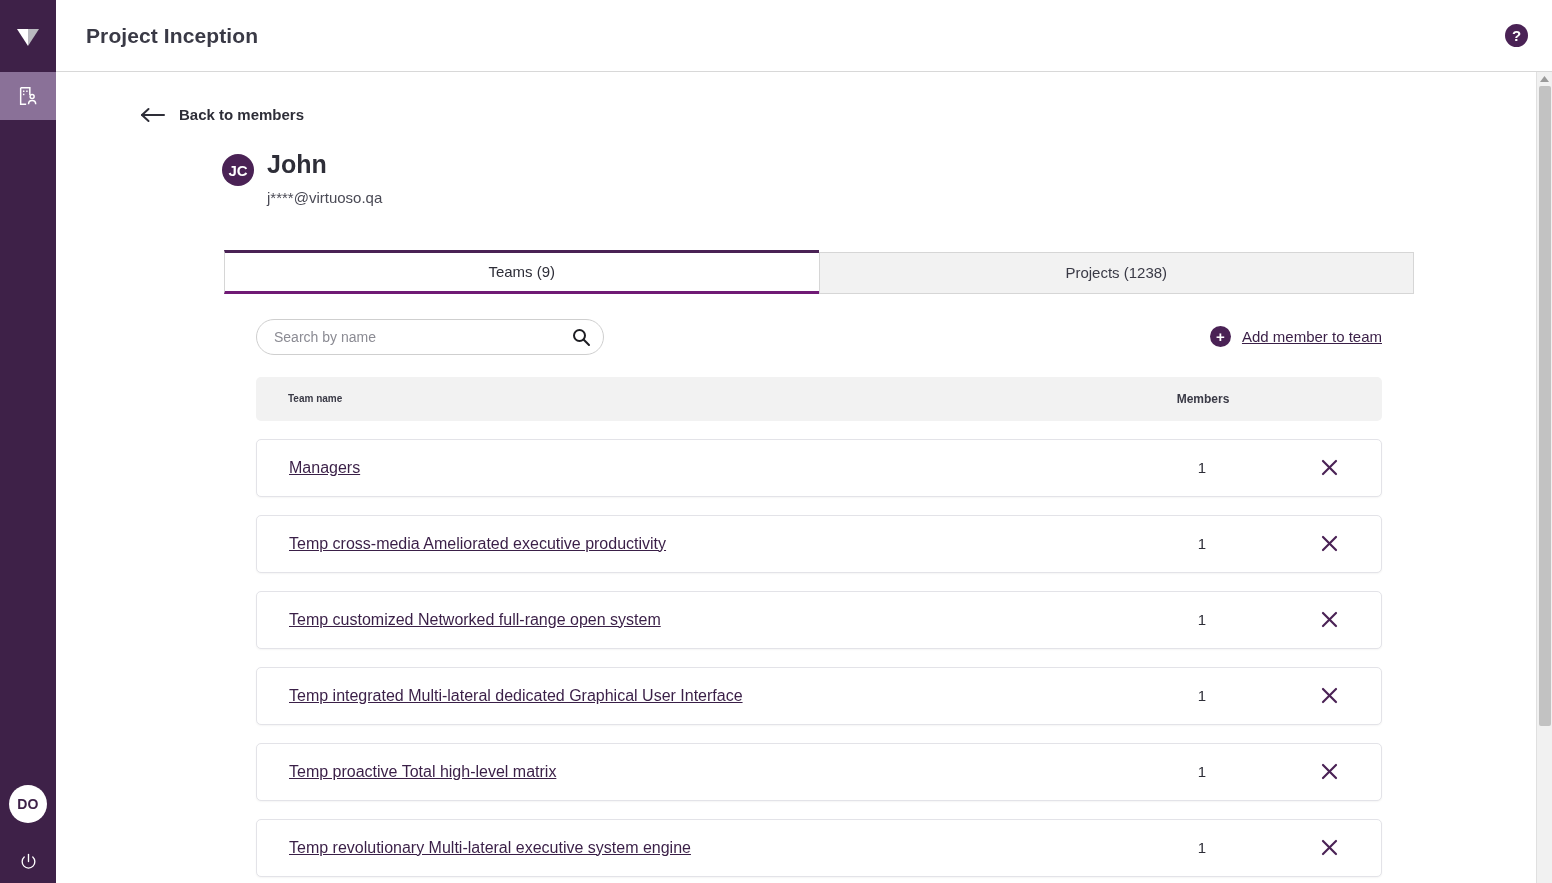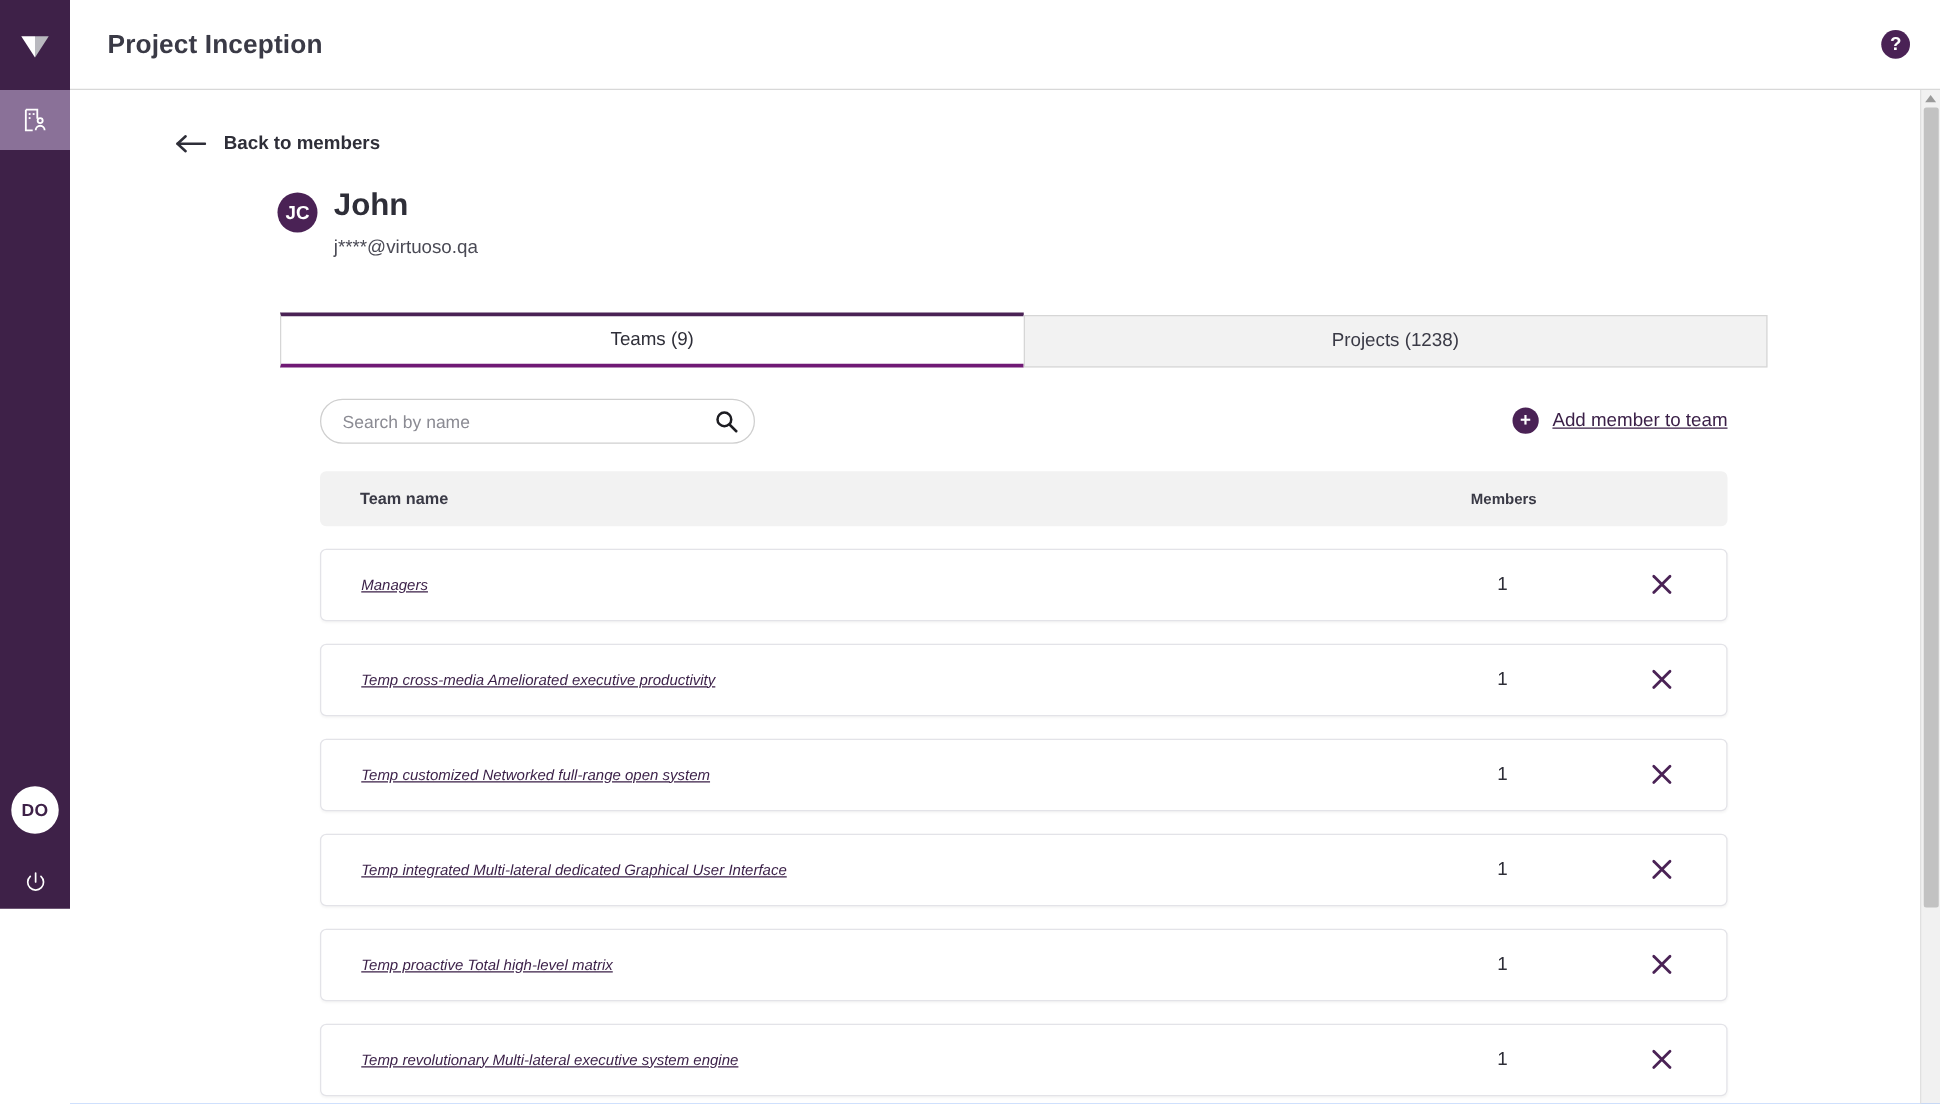--- a/index.html
+++ b/index.html
@@ -6,21 +6,21 @@
   html, body {
     width: 1552px; height: 883px;
     font-family: "Liberation Sans", sans-serif;
     background: #ffffff;
     overflow: hidden;
   }
   #app { position: relative; width: 1552px; height: 883px; display: flex; }
 
   
   .rail {
-    width: 56px; height: 727px;
+    width: 56px; height: 883px;
     background: #3e2148;
     display: flex; flex-direction: column; align-items: center;
     flex: 0 0 56px;
     position: relative;
   }
   .rail-logo {
     width: 56px; height: 72px;
     display: flex; align-items: center; justify-content: center;
   }
   .rail-nav { width: 56px; }
@@ -61,21 +61,21 @@
   .topbar-spacer { flex: 1 1 auto; }
   .help-badge {
     width: 23px; height: 23px; border-radius: 50%;
     background: #4a2255; color: #ffffff;
     display: flex; align-items: center; justify-content: center;
     font-size: 15px; font-weight: bold; line-height: 1;
     cursor: pointer; margin-right: 4px;
   }
 
   
-  .scroll-outer { flex: 1 1 auto; display: flex; min-height: 0; background:#3b82f6; }
+  .scroll-outer { flex: 1 1 auto; display: flex; min-height: 0; background:#22c55e; }
   .content {
     flex: 1 1 auto; min-width: 0; overflow: hidden;
     background: #ffffff;
     padding: 0 0 0 0;
   }
 
   .back-row {
     display: flex; align-items: center; gap: 14px;
     padding: 34px 0 0 84px;
     cursor: pointer; width: max-content;
@@ -179,33 +179,33 @@
     font-size: 15px; color: #3a1f47; text-decoration: underline; font-weight: 500;
   }
 
   
   .table { margin: 22px 154px 0 200px; }
   .thead {
     background: #f2f2f2; border-radius: 5px;
     height: 44px; display: flex; align-items: center;
     padding: 0 0 0 32px;
   }
-  .th-name { font-size: 13px; font-weight: bold; color: #3a3a46; flex: 1 1 auto; }
+  .th-name { font-size: 10px; font-weight: bold; color: #3a3a46; flex: 1 1 auto; }
   .th-members { font-size: 12px; font-weight: bold; color: #3a3a46; width: 150px; text-align: center; }
   .th-pad { width: 104px; }
 
   .row {
     background: #ffffff; border: 1px solid #e3e3e8; border-radius: 5px;
     height: 58px; display: flex; align-items: center;
     padding: 0 0 0 32px; margin-top: 18px;
     box-shadow: 0 1px 2px rgba(0,0,0,.045);
   }
   .row-name {
-    flex: 1 1 auto; font-size: 12px; color: #3a1f47;
-    text-decoration: underline; cursor: pointer; font-style: italic;
+    flex: 1 1 auto; font-size: 16px; color: #3a1f47;
+    text-decoration: underline; cursor: pointer;
   }
   .row-count { width: 150px; text-align: center; font-size: 15px; color: #2e2e38; }
   .row-remove {
     width: 104px; display: flex; align-items: center; justify-content: center;
     cursor: pointer;
   }
 
   
   .vscroll {
     width: 16px; flex: 0 0 16px; background: #f1f1f1;

